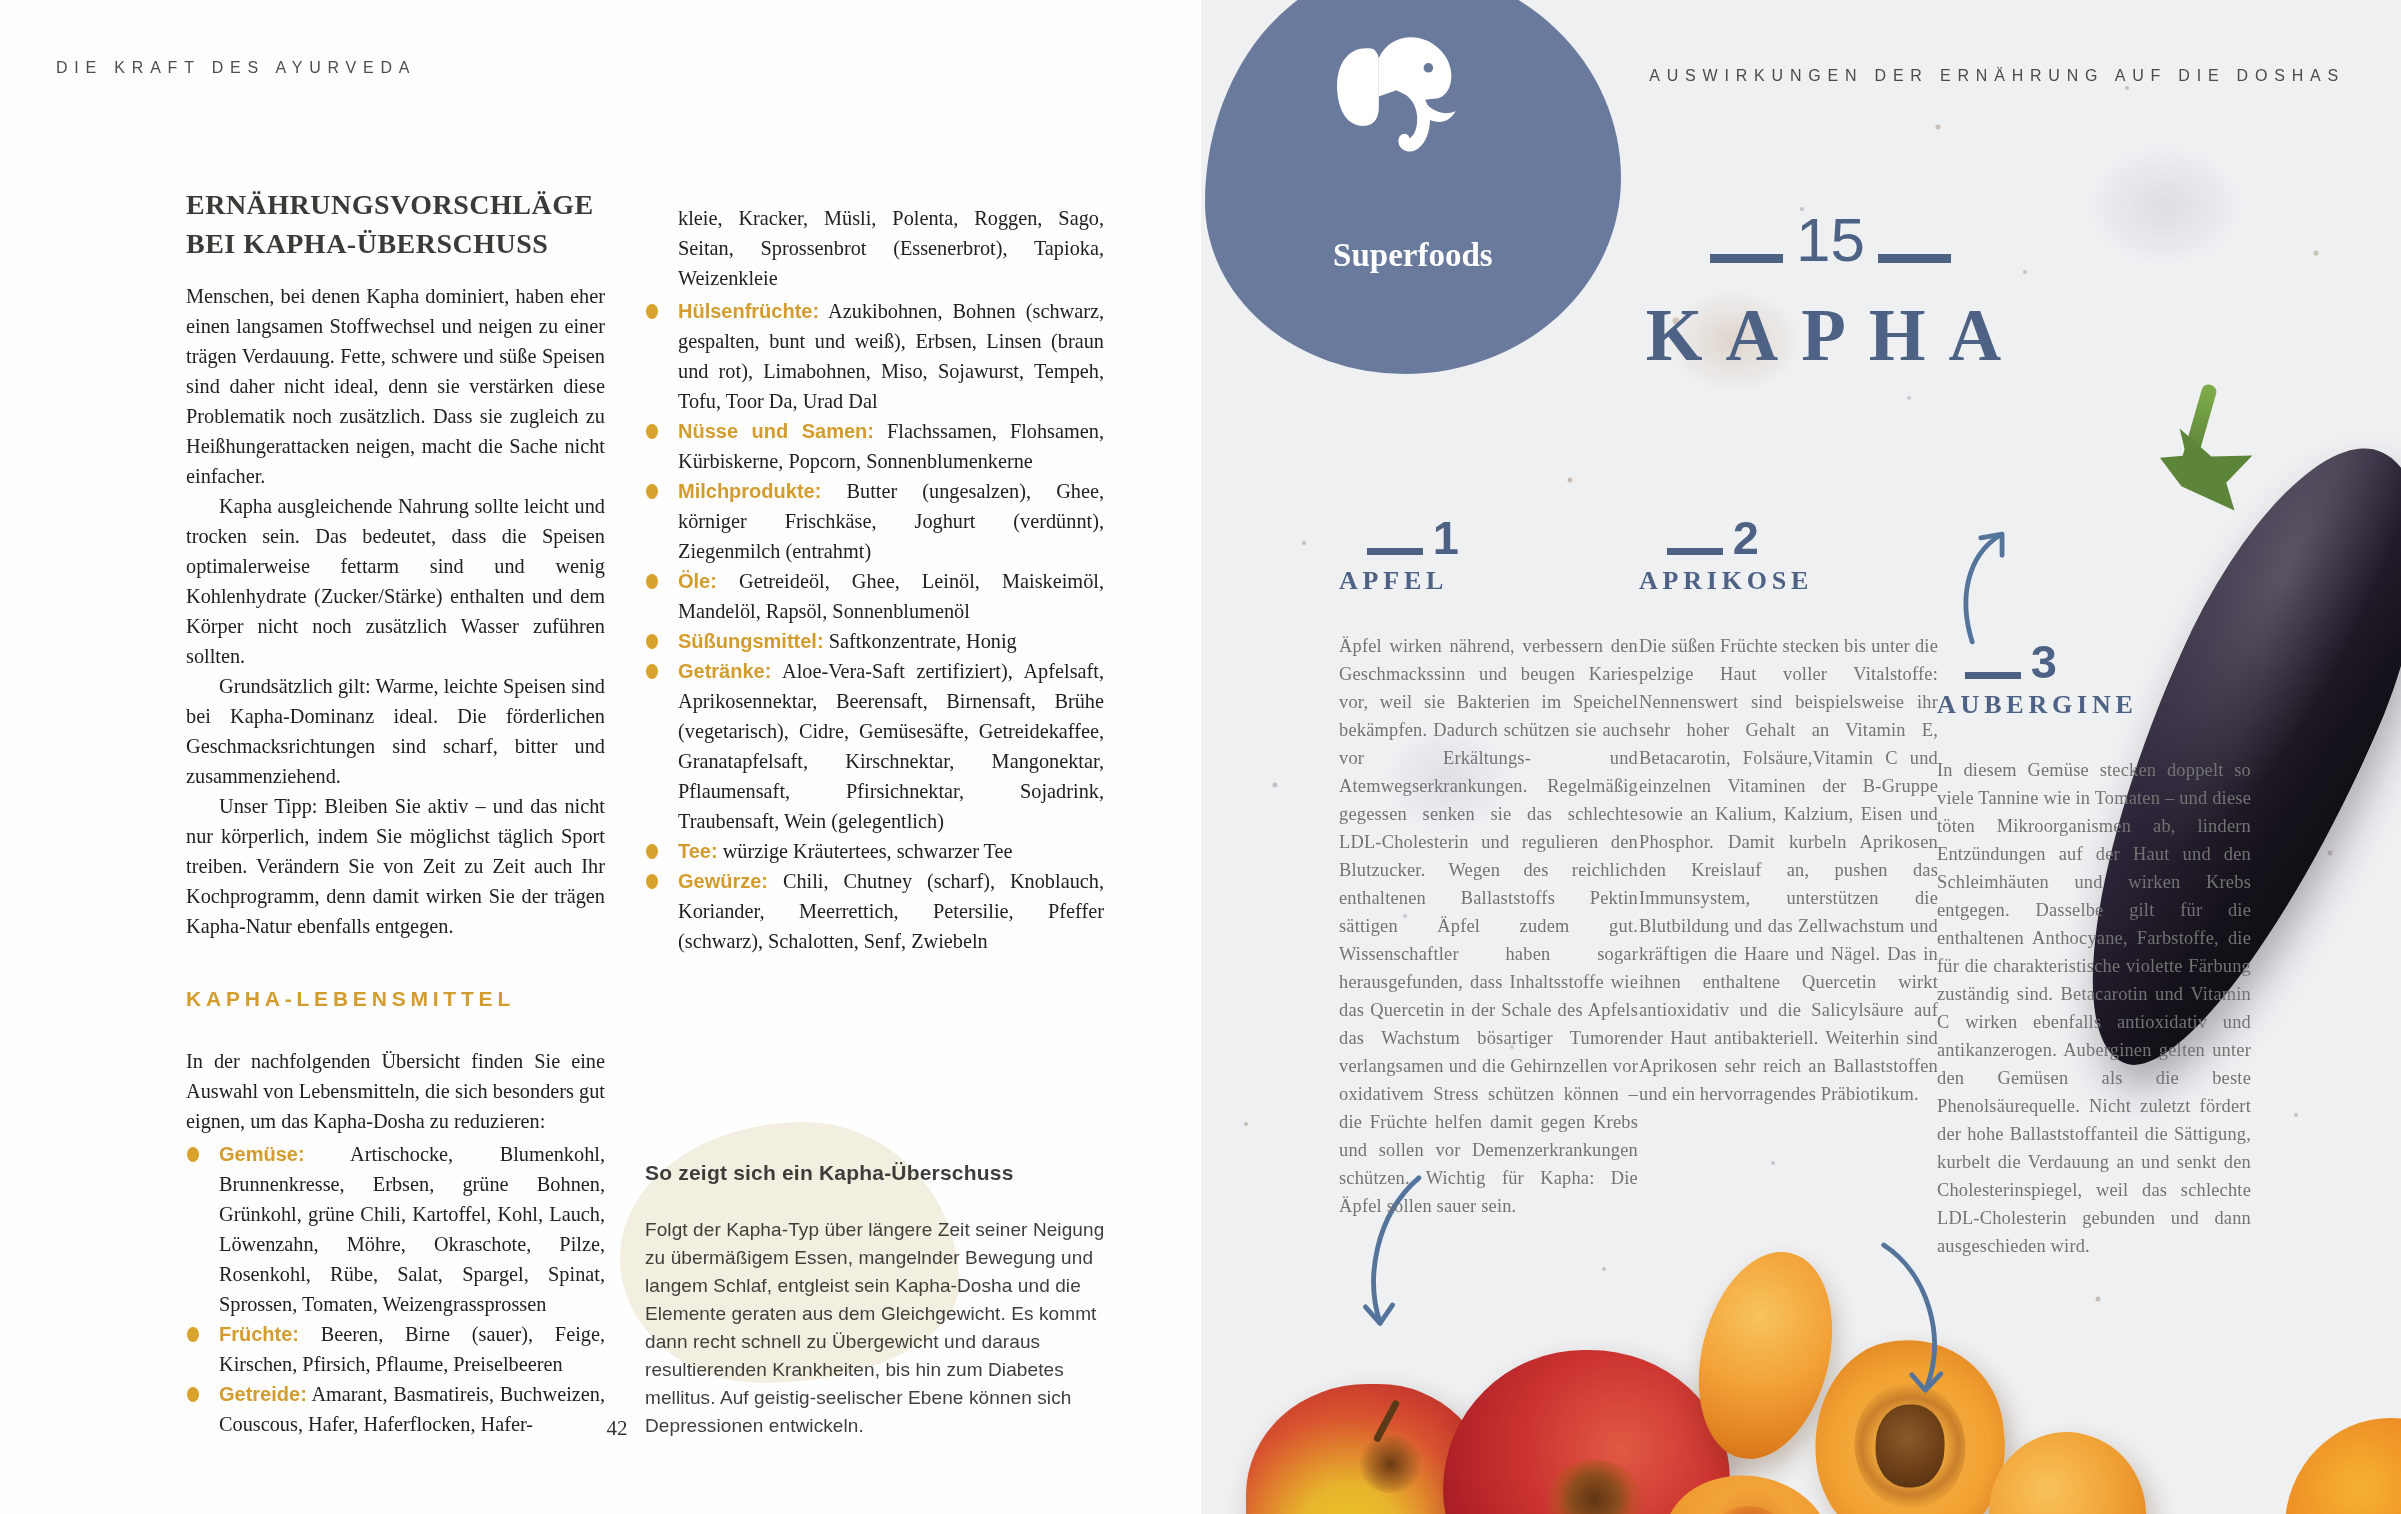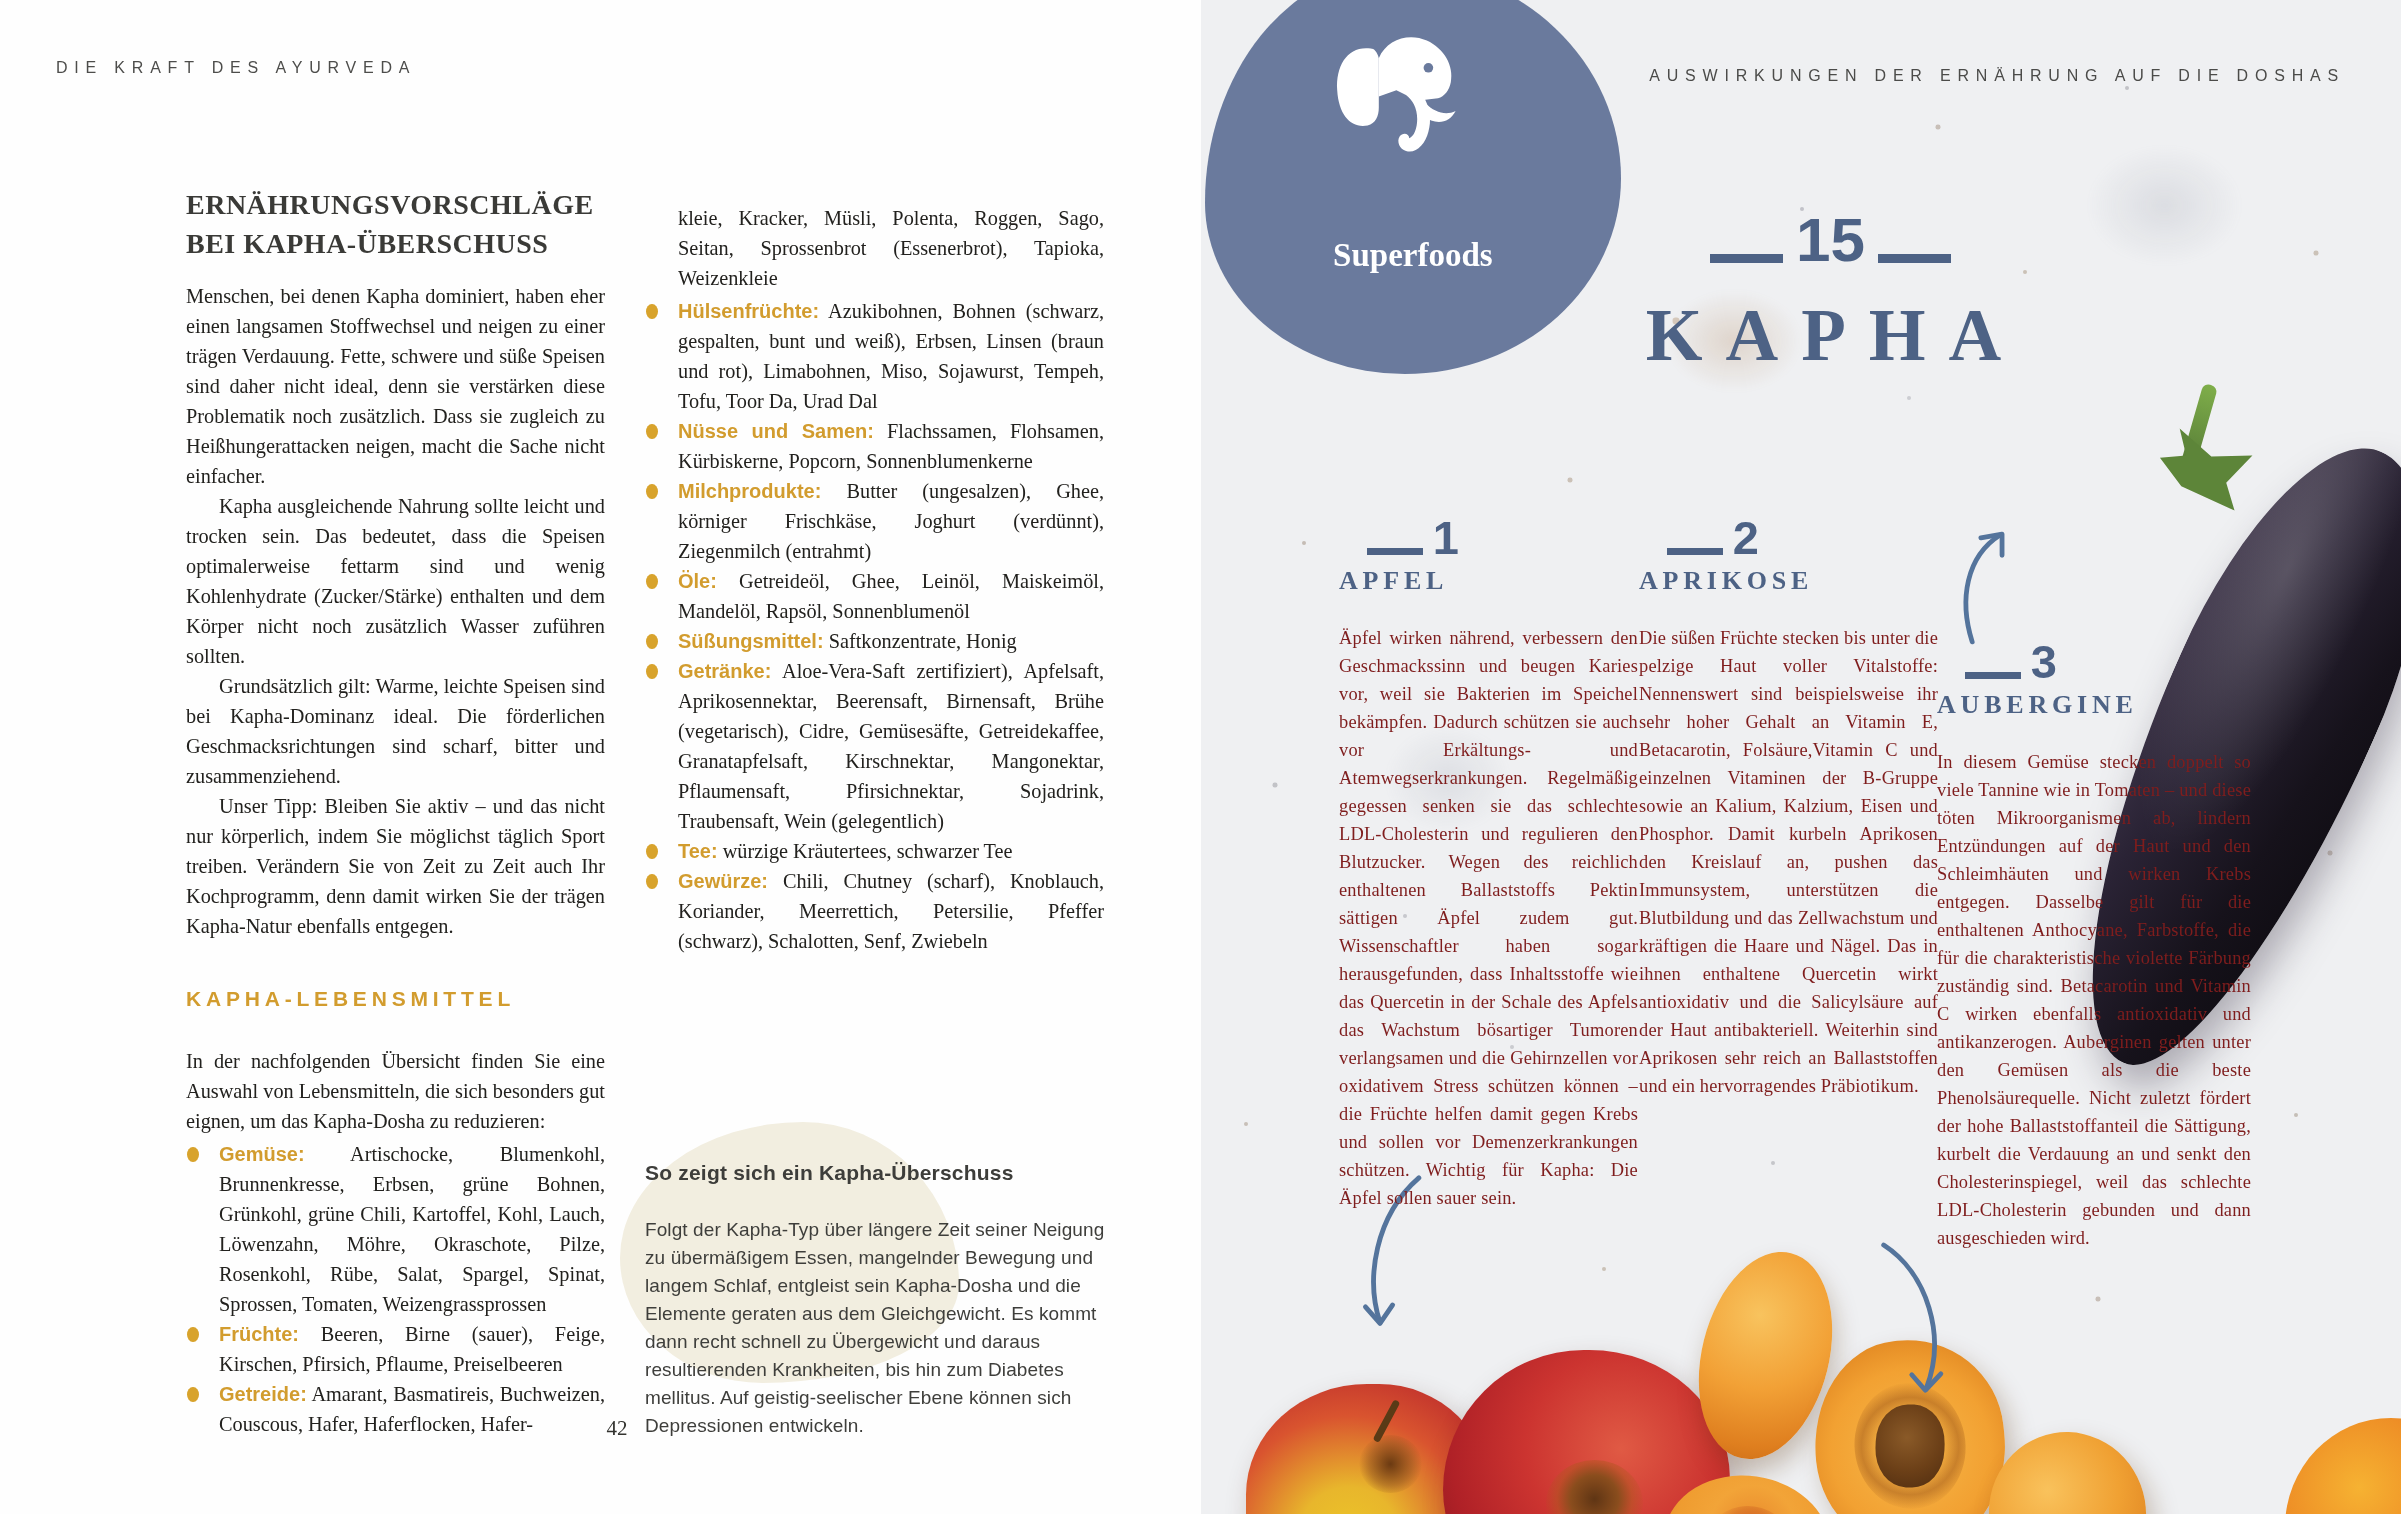--- a/index.html
+++ b/index.html
@@ -64,39 +64,39 @@
       background:radial-gradient(closest-side,rgba(120,125,145,.14),rgba(120,125,145,0));}
 
   .blob{position:absolute;left:3.9px;top:-34px;width:416px;height:408px;background:#6a7a9d;
       border-radius:46% 54% 52% 48% / 58% 52% 48% 42%;z-index:2;}
   .blob svg{position:absolute;left:121px;top:57px;width:160px;height:160px;}
   .blob .blob-label{position:absolute;left:0;top:271px;width:100%;text-align:center;
       color:#ffffff;font-family:"Liberation Serif",serif;font-weight:bold;font-size:33px;}
 
   .chapter-num{position:absolute;left:460px;top:209px;width:339px;display:flex;
       justify-content:center;align-items:flex-end;z-index:3;color:#4d6285;}
-  .chapter-num .num{font-family:"Liberation Sans",sans-serif;font-weight:bold;font-size:62px;
+  .chapter-num .num{font-family:"Liberation Sans",sans-serif;font-weight:normal;font-size:62px;
       line-height:62px;}
   .chapter-num .dash{width:73px;height:9.7px;background:#4d6285;margin:0 12.6px 7.7px 12.6px;}
   .chapter-title{position:absolute;left:426px;top:294px;width:416px;text-align:center;
       font-family:"Liberation Serif",serif;font-weight:bold;font-size:73px;letter-spacing:23px;
       color:#4d6285;z-index:3;}
 
   .sec{position:absolute;z-index:3;}
   #sec1{left:138px;top:514px;width:299px;}
   #sec2{left:438px;top:514px;width:299px;}
   #sec3{left:736px;top:638px;width:314px;}
   .sec-num{display:flex;align-items:flex-end;margin-left:28px;color:#4d6285;}
   .sec-num .dash{width:56px;height:7.7px;background:#4d6285;margin:0 9.7px 5.8px 0;}
   .sec-num .num{font-family:"Liberation Sans",sans-serif;font-weight:bold;font-size:47px;
       line-height:47px;}
   .sec-title{font-family:"Liberation Serif",serif;font-weight:bold;font-size:26px;
       letter-spacing:4.8px;color:#4d6285;margin-top:4.8px;}
-  .sec-body{font-size:18.4px;line-height:28px;letter-spacing:0.2px;color:#7f1d1d;
-      text-align:justify;margin-top:28px;}
+  .sec-body{font-size:18.4px;line-height:28px;letter-spacing:0.2px;color:#737373;
+      text-align:justify;margin-top:36px;}
 
   .arrow{position:absolute;z-index:2;}
   
   .photo{position:absolute;z-index:1;}
   #aubergine{left:944px;top:425px;width:211px;height:663px;transform:rotate(24deg);
       border-radius:48% 52% 46% 54% / 40% 40% 60% 60%;
       background:radial-gradient(ellipse at 30% 22%,rgba(255,255,255,.20),rgba(255,255,255,0) 42%),
                  linear-gradient(100deg,#473e53 0%,#2a2335 35%,#16121b 70%,#0d0b10 100%);
       box-shadow:14.5px 19.4px 39px rgba(50,40,60,.35);}
   #aubergine-stalk{left:989px;top:383px;width:14.5px;height:97px;transform:rotate(16deg);

